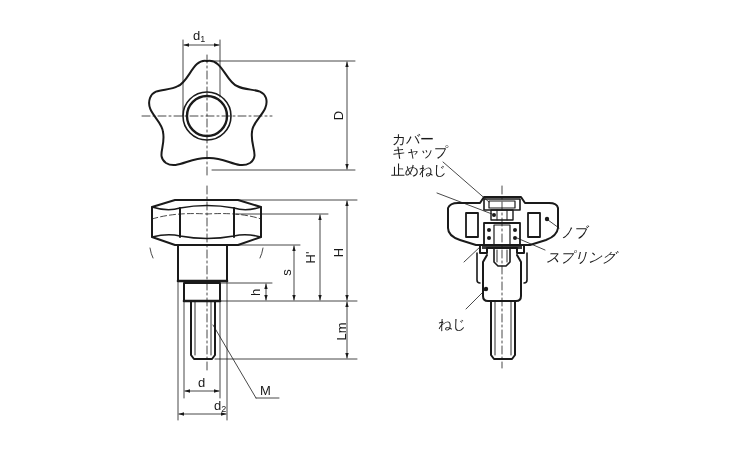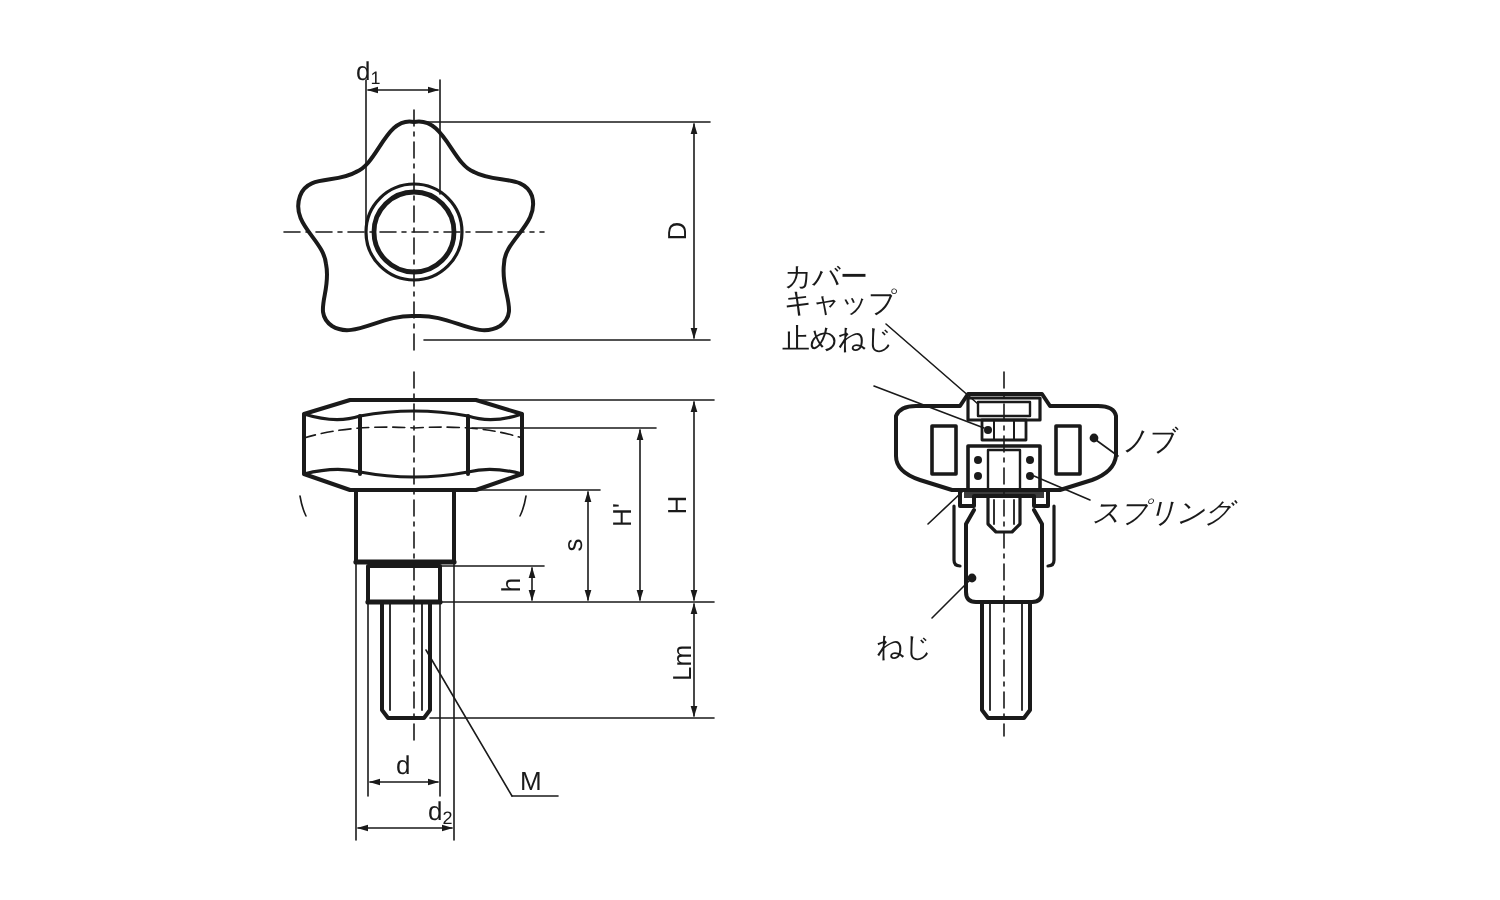--- a/index.html
+++ b/index.html
@@ -150,33 +150,33 @@
         <line x1="443" y1="162" x2="489" y2="202" stroke-width="0.8"></line>
         <line x1="437" y1="193" x2="492" y2="214" stroke-width="0.8"></line>
         <line x1="548" y1="220" x2="559" y2="228" stroke-width="0.8"></line>
         <line x1="517" y1="238" x2="545" y2="250" stroke-width="0.8"></line>
         <line x1="464" y1="262" x2="481" y2="246" stroke-width="0.8"></line>
         <line x1="466" y1="309" x2="485" y2="290" stroke-width="0.8"></line>
       </g>
     </g>
   </svg>
 
-  <div class="lbl dim" style="left:178px; top:29px;"><span>d</span><sub>1</sub></div>
+  <div class="lbl dim" style="left:193px; top:29px;"><span>d</span><sub>1</sub></div>
   <div class="lbl dim rot" style="left:334px; top:109px;">D</div>
 
   <div class="lbl dim rot" style="left:334px; top:246px;">H</div>
   <div class="lbl dim rot" style="left:305px; top:251px;">H'</div>
   <div class="lbl dim rot" style="left:283px; top:266px;">s</div>
   <div class="lbl dim rot" style="left:252px; top:286px;">h</div>
   <div class="lbl dim rot" style="left:332px; top:325px;">Lm</div>
   <div class="lbl dim" style="left:198px; top:376px;">d</div>
   <div class="lbl dim" style="left:194px; top:399px;margin-left:20px;"><span>d</span><sub>2</sub></div>
   <div class="lbl dim" style="left:260px; top:384px;">M</div>
 
   <div class="lbl jp" style="left:392px; top:133px;">
     <div>カバー</div>
     <div>キャップ</div>
   </div>
   <div class="lbl jp" style="left:391px; top:164px;">止めねじ</div>
-  <div class="lbl jp" style="left:561px; top:215px;text-align:right;">ノブ</div>
+  <div class="lbl jp" style="left:561px; top:226px;text-align:right;">ノブ</div>
   <div class="lbl jp" style="left:546px; top:251px;font-style:italic;">スプリング</div>
   <div class="lbl jp" style="left:438px; top:318px;">ねじ</div>
 </div>
 
 </body></html>

